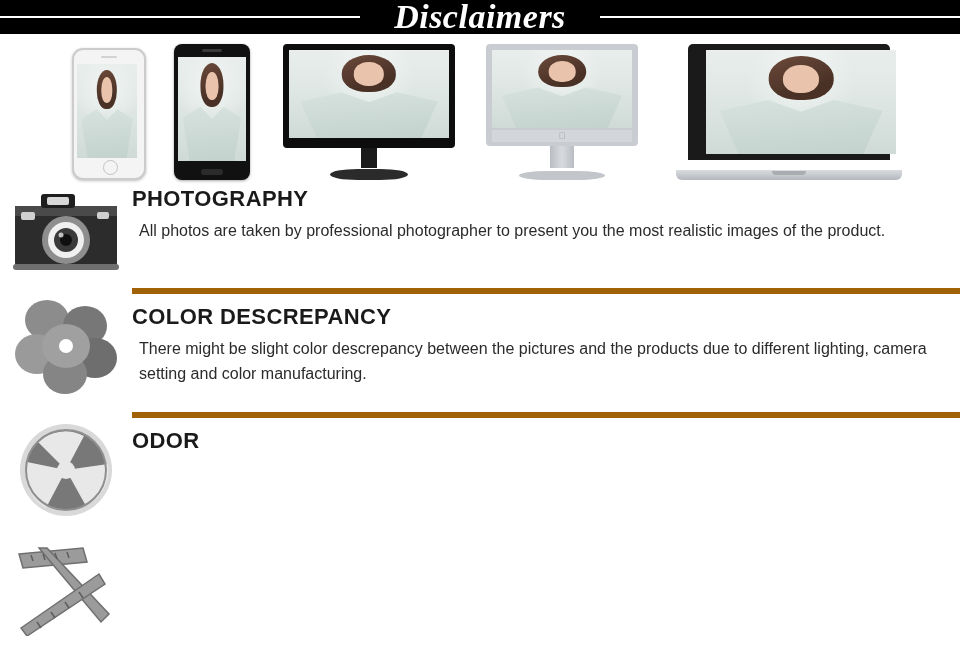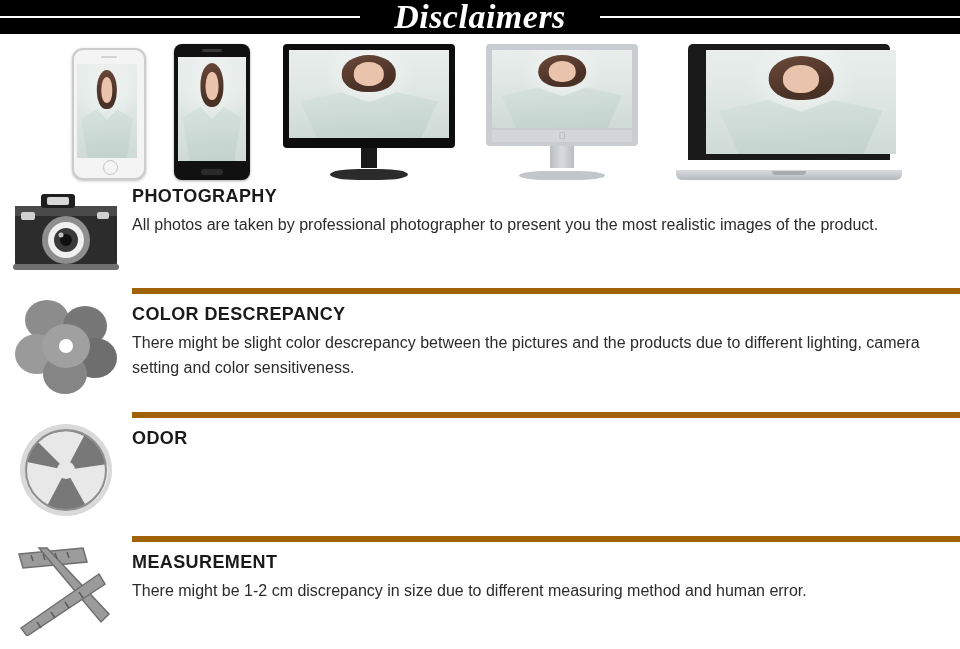--- a/index.html
+++ b/index.html
@@ -333,31 +333,31 @@
     padding-right: 22px;
     border-top: 6px solid #a16207;
     padding-top: 10px;
     padding-bottom: 12px;
   }
   .section:first-child .sec-body {
     border-top: none;
     padding-top: 6px;
   }
   .sec-title {
-    font-size: 18px;
+    font-size: 22px;
     font-weight: bold;
     color: #1a1a1a;
     letter-spacing: 0.4px;
     margin: 0 0 6px 0;
   }
   .sec-text {
     font-size: 16px;
     color: #2b2b2b;
     line-height: 1.55;
-    margin: 0;
+    margin: 7px;
     max-width: 800px;
   }
 
   
   #section-photography { height: 108px; }
   #section-color { height: 124px; }
   #section-odor { height: 124px; justify-content: flex-end; }
   #section-measurement { height: 118px; }
 
   
@@ -477,21 +477,21 @@
         <ellipse cx="72" cy="30" rx="22" ry="20" fill="#777777"></ellipse>
         <ellipse cx="24" cy="58" rx="22" ry="20" fill="#9a9a9a"></ellipse>
         <ellipse cx="82" cy="62" rx="22" ry="20" fill="#6e6e6e"></ellipse>
         <ellipse cx="52" cy="78" rx="22" ry="20" fill="#858585"></ellipse>
         <ellipse cx="53" cy="50" rx="24" ry="22" fill="#a0a0a0"></ellipse>
         <circle cx="53" cy="50" r="7" fill="#ffffff"></circle>
       </svg>
     </div>
     <div class="sec-body">
       <h2 class="sec-title">COLOR DESCREPANCY</h2>
-      <p class="sec-text">There might be slight color descrepancy between the pictures and the products due to different lighting, camera setting and color sensitiveness.</p>
+      <p class="sec-text">There might be slight color descrepancy between the pictures and the products due to different lighting, camera setting and color manufacturing.</p>
     </div>
   </div>
 
   <div class="section" id="section-odor">
     <div class="sec-icon">
       <svg class="icon-svg" width="100" height="100" viewBox="0 0 100 100">
         <circle cx="50" cy="50" r="46" fill="#d9d9d9"></circle>
         <circle cx="50" cy="50" r="40" fill="#787878"></circle>
         <circle cx="50" cy="50" r="9" fill="#e8e8e8"></circle>
         <path d="M50 50 L22 22 A40 40 0 0 1 68 16 Z" fill="#e8e8e8"></path>
@@ -518,19 +518,15 @@
           <line x1="30" y1="10" x2="32" y2="16"></line>
           <line x1="42" y1="9" x2="44" y2="15"></line>
           <line x1="54" y1="8" x2="56" y2="14"></line>
           <line x1="24" y1="78" x2="28" y2="84"></line>
           <line x1="38" y1="68" x2="42" y2="74"></line>
           <line x1="52" y1="58" x2="56" y2="64"></line>
           <line x1="66" y1="48" x2="70" y2="54"></line>
         </g>
       </svg>
     </div>
-    <div class="sec-body">
-      <h2 class="sec-title">MEASUREMENT</h2>
-      <p class="sec-text">There might be 1-2 cm discrepancy in size due to different measuring method and human error.</p>
-    </div>
   </div>
 
 </div>
 
 </body></html>

